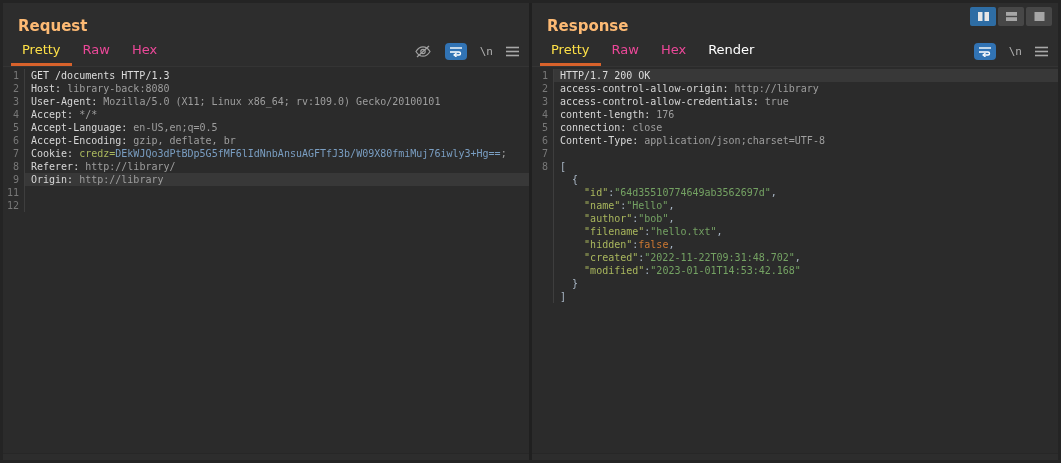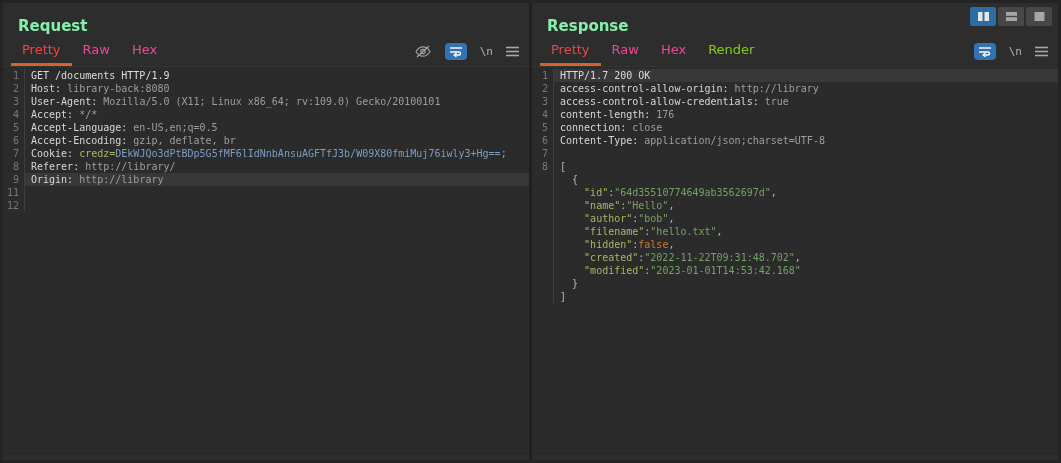--- a/index.html
+++ b/index.html
@@ -9,36 +9,36 @@
     background:#2d2d2d;
     border:3px solid #242424;
     font-family:"DejaVu Sans","Liberation Sans",sans-serif;
     display:flex;
     overflow:hidden;
     position:relative;
   }
   .panel{flex:1 1 0;display:flex;flex-direction:column;min-width:0;position:relative;background:#2d2d2d;}
   .panel-divider{width:3px;background:#202020;flex:0 0 auto;}
   .panel-title{
-    color:#86efac;font-size:15px;font-weight:bold;
+    color:#fdba74;font-size:15px;font-weight:bold;
     padding:14px 0 0 15px;height:36px;
   }
   .tabbar{
     display:flex;align-items:flex-end;
     padding:0 10px 0 8px;height:28px;
     border-bottom:1px solid #343434;
   }
   .tab{
     font-size:13px;color:#ec4899;
     padding:4px 11px 6px 11px;
     border-bottom:3px solid transparent;
     cursor:default;
   }
-  .tab.selected{color:#ef4444;border-bottom-color:#d8622b;}
-  .tab.disabled{color:#84cc16;}
+  .tab.selected{color:#fde047;border-bottom-color:#d8622b;}
+  .tab.disabled{color:#ffffff;}
   .tab-icons{margin-left:auto;display:flex;align-items:center;gap:13px;padding-bottom:6px;}
   .iconbtn{display:flex;align-items:center;justify-content:center;}
   .wrapbtn{
     width:22px;height:17px;border-radius:4px;background:#3173b4;
   }
   .nl-label{
     font-family:"DejaVu Sans Mono","Liberation Mono",monospace;
     font-size:11px;color:#b0b0b0;
   }
   
@@ -115,21 +115,21 @@
             <line x1="0" y1="1.5" x2="13" y2="1.5" stroke="#a8a8a8" stroke-width="1.6"></line>
             <line x1="0" y1="5.5" x2="13" y2="5.5" stroke="#a8a8a8" stroke-width="1.6"></line>
             <line x1="0" y1="9.5" x2="13" y2="9.5" stroke="#a8a8a8" stroke-width="1.6"></line>
           </svg>
         </span>
       </div>
     </div>
     <div class="editor">
         <div class="row">
           <span class="num">1</span>
-          <span class="txt"><span class="seg-plain">GET /documents HTTP/1.9</span></span>
+          <span class="txt"><span class="seg-plain">GET /documents HTTP/1.3</span></span>
         </div>
         <div class="row">
           <span class="num">2</span>
           <span class="txt"><span class="seg-hname">Host:</span><span class="seg-hval"> library-back:8080</span></span>
         </div>
         <div class="row">
           <span class="num">3</span>
           <span class="txt"><span class="seg-hname">User-Agent:</span><span class="seg-hval"> Mozilla/5.0 (X11; Linux x86_64; rv:109.0) Gecko/20100101</span></span>
         </div>
         <div class="row">

